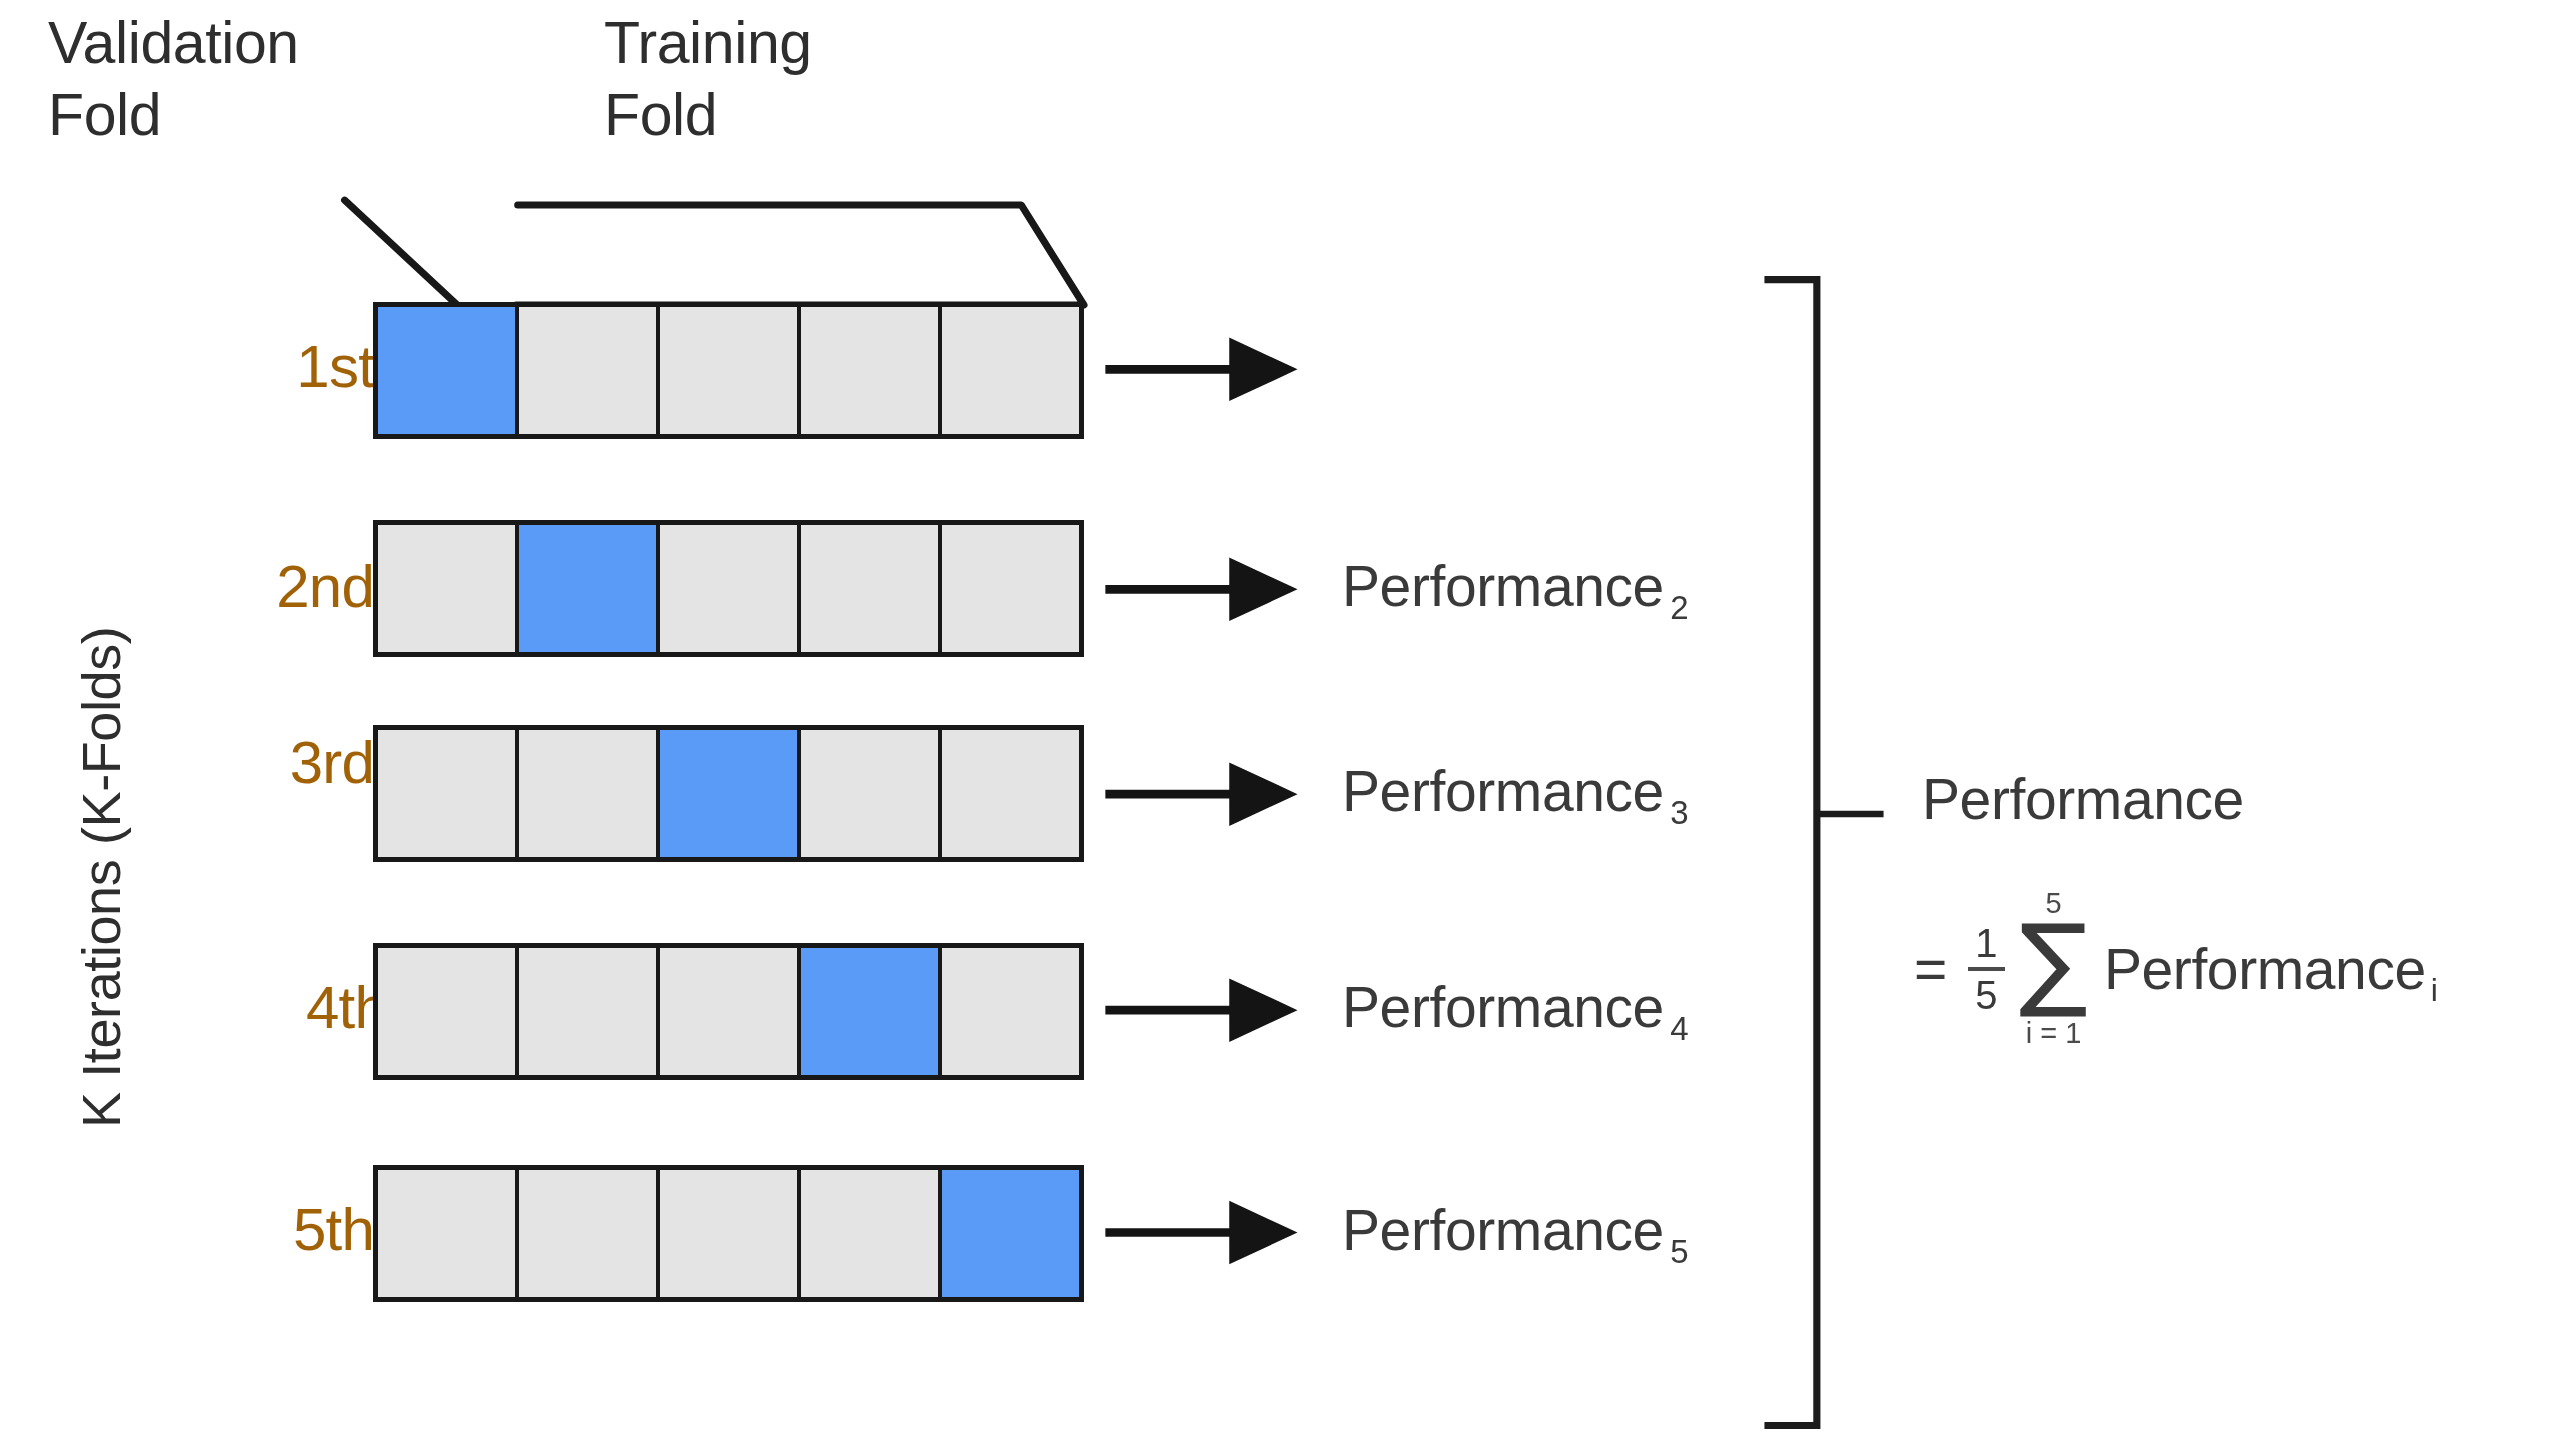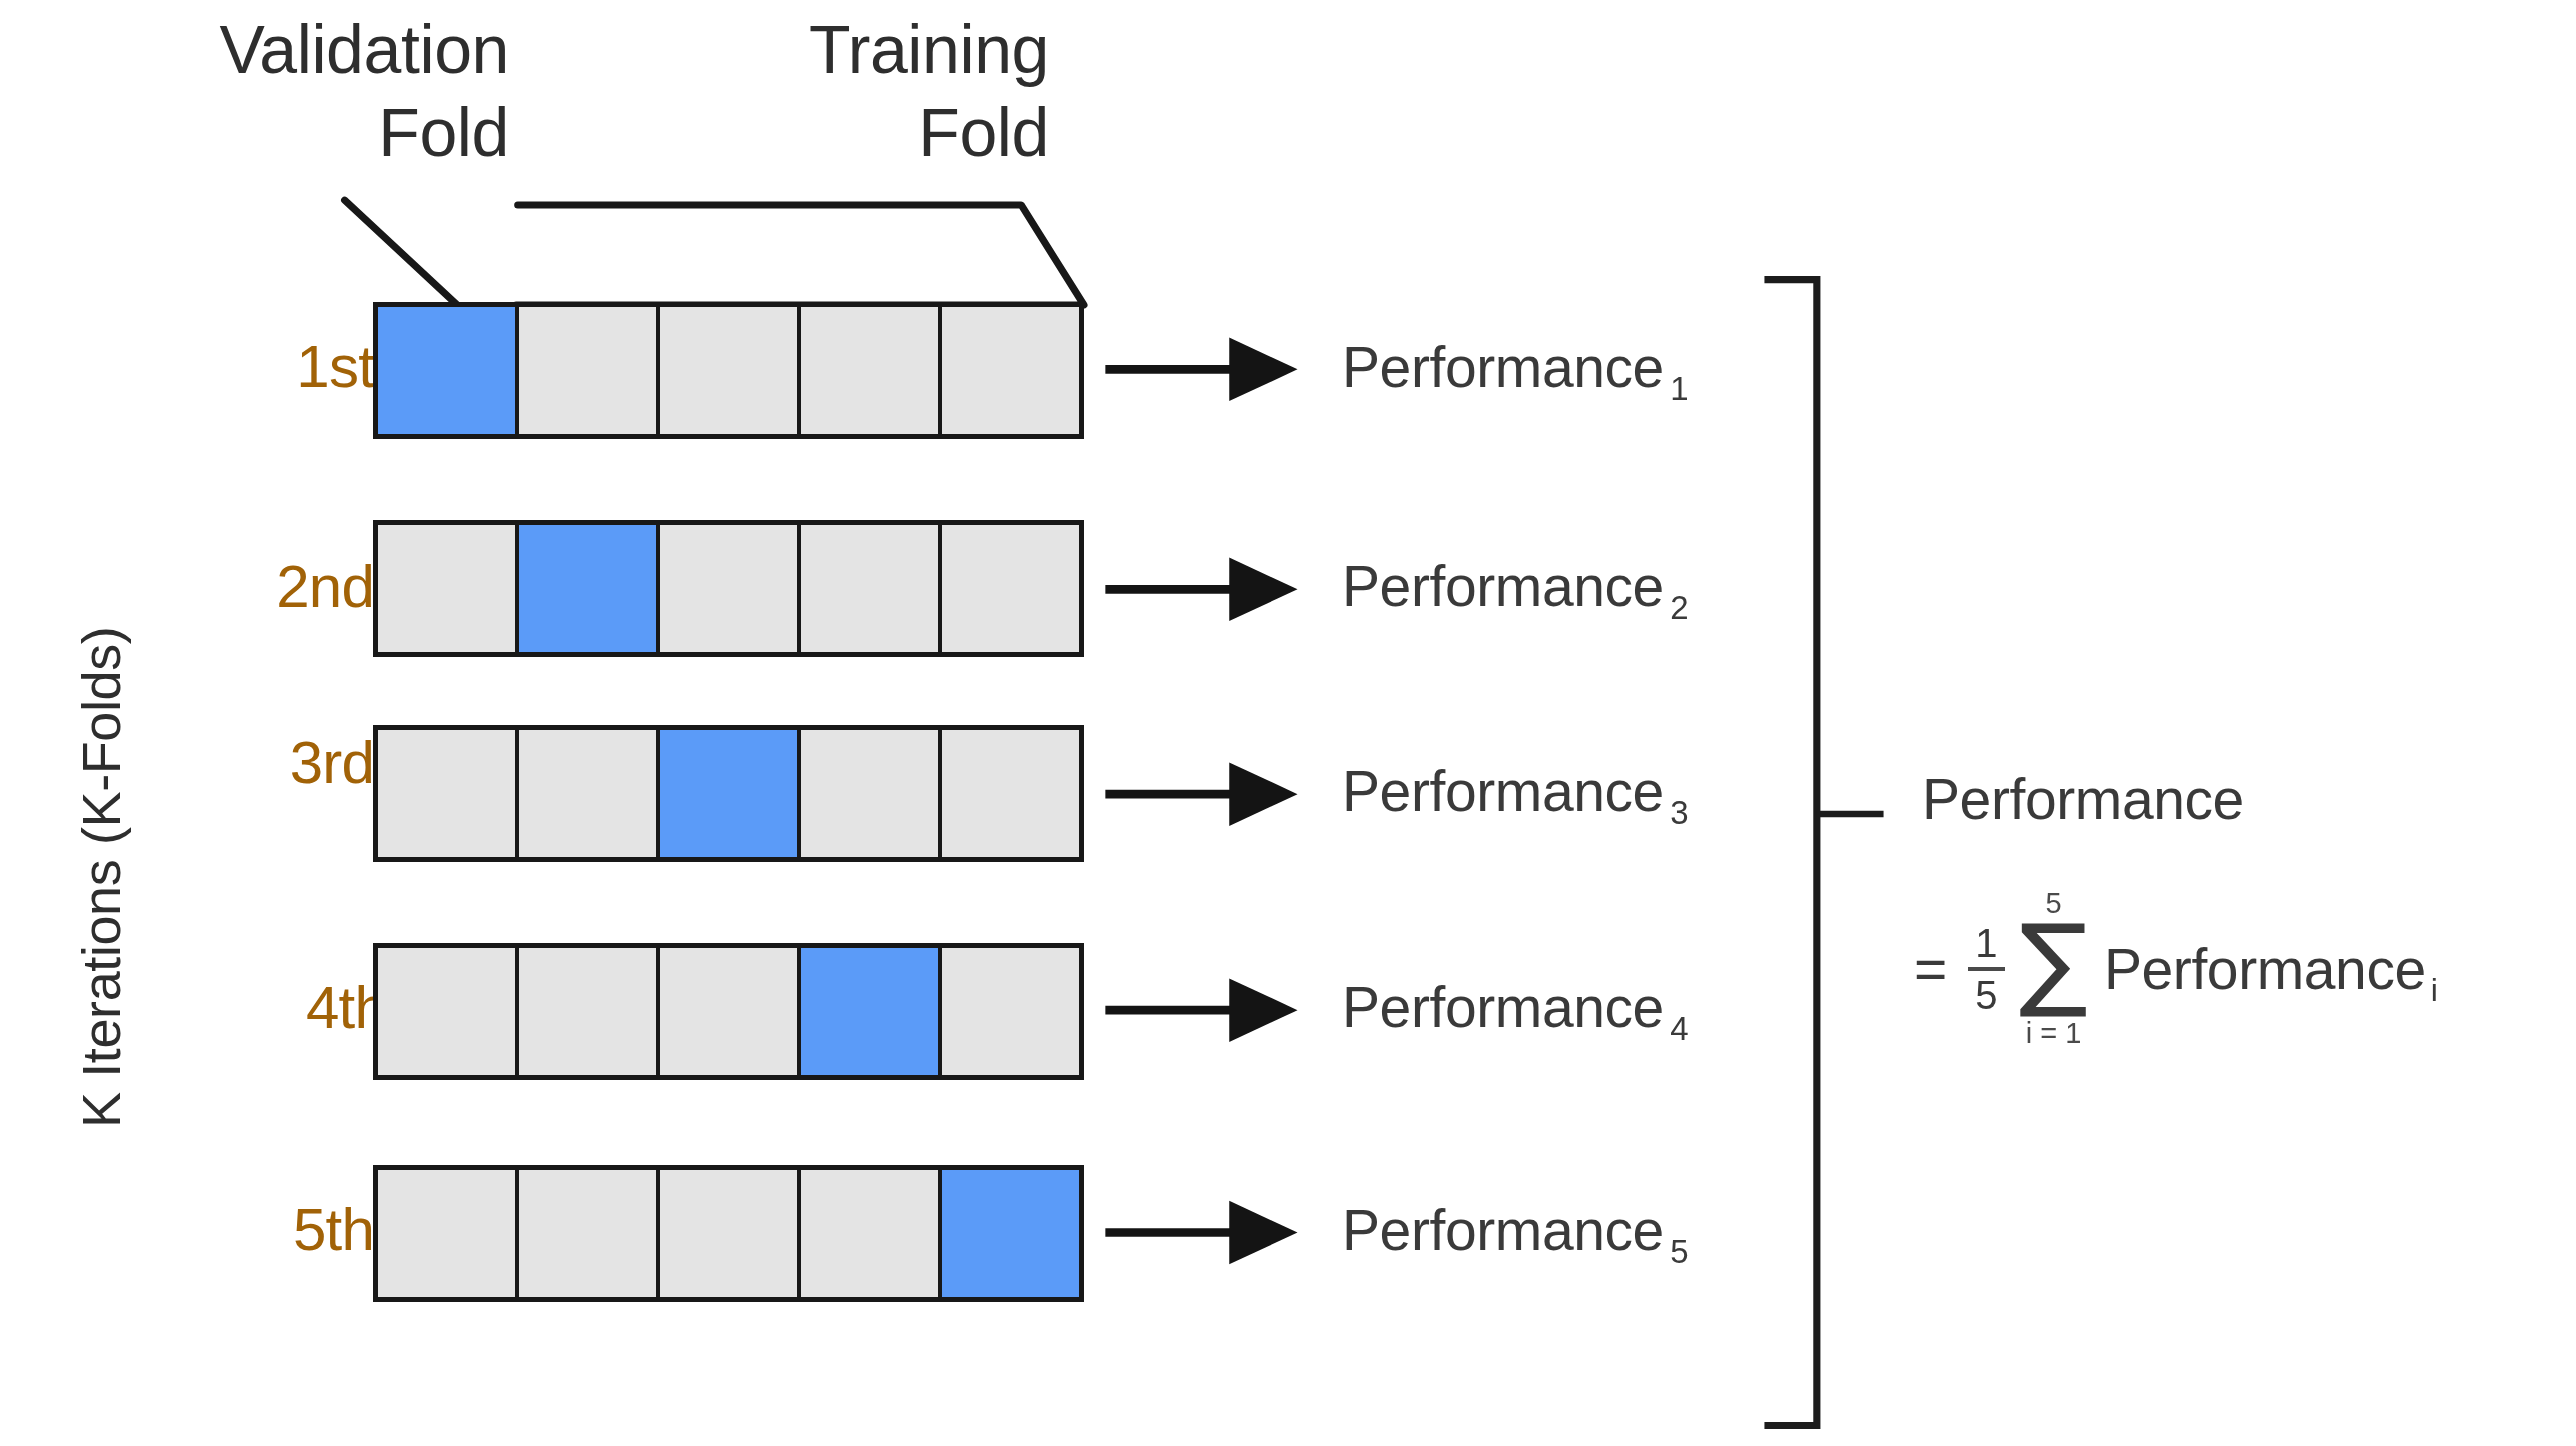--- a/index.html
+++ b/index.html
@@ -18,23 +18,23 @@
   #stage {
     position: absolute;
     inset: 0;
     width: 2576px;
     height: 1447px;
   }
   .abs { position: absolute; }
 
   
   .hdr {
-    font-size: 68px;
+    font-size: 59px;
     line-height: 1.22;
-    text-align: right;
+    text-align: left;
     color: #2e2e2e;
     letter-spacing: -0.4px;
     white-space: pre-line;
   }
   #hdr-validation { left: 48px;  top: 8px;  width: 461px; }
   #hdr-training   { left: 604px; top: 8px;  width: 445px; }
 
   
   .row-label {
     font-size: 60px;
@@ -185,23 +185,20 @@
     </g>
   </svg>
 
   <div class="abs row-label" style="left: 191px; top: 332px;">1st</div>
   <div class="abs fold-row" style="left: 373px; top: 302px; width: 711px; height: 137px;">
     <div class="fold-cell is-validation"></div>
     <div class="fold-cell"></div>
     <div class="fold-cell"></div>
     <div class="fold-cell"></div>
     <div class="fold-cell"></div>
-  </div>
-  <div class="abs perf" style="left: 1342px; top: 334px;">
-    <span>Performance</span><sub>1</sub>
   </div>
 
   <div class="abs row-label" style="left: 191px; top: 552px;">2nd</div>
   <div class="abs fold-row" style="left: 373px; top: 520px; width: 711px; height: 137px;">
     <div class="fold-cell"></div>
     <div class="fold-cell is-validation"></div>
     <div class="fold-cell"></div>
     <div class="fold-cell"></div>
     <div class="fold-cell"></div>
   </div>

